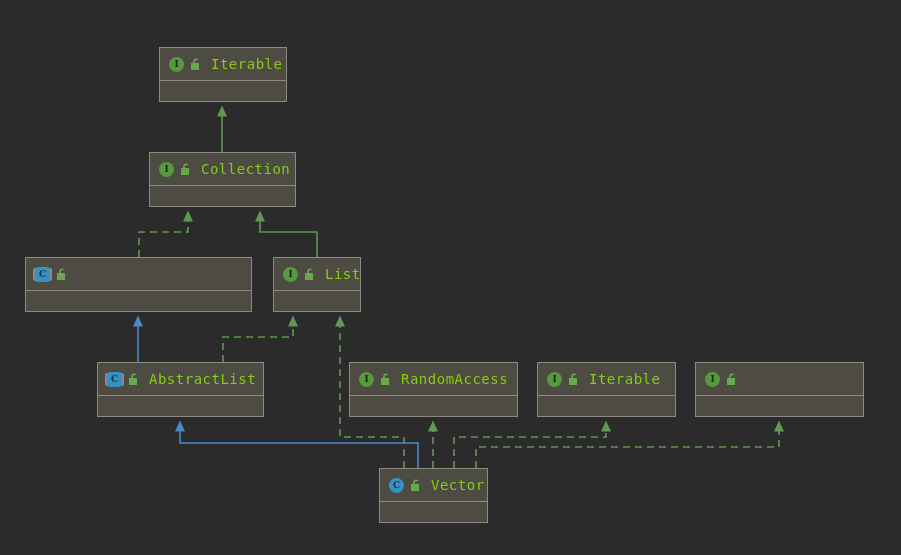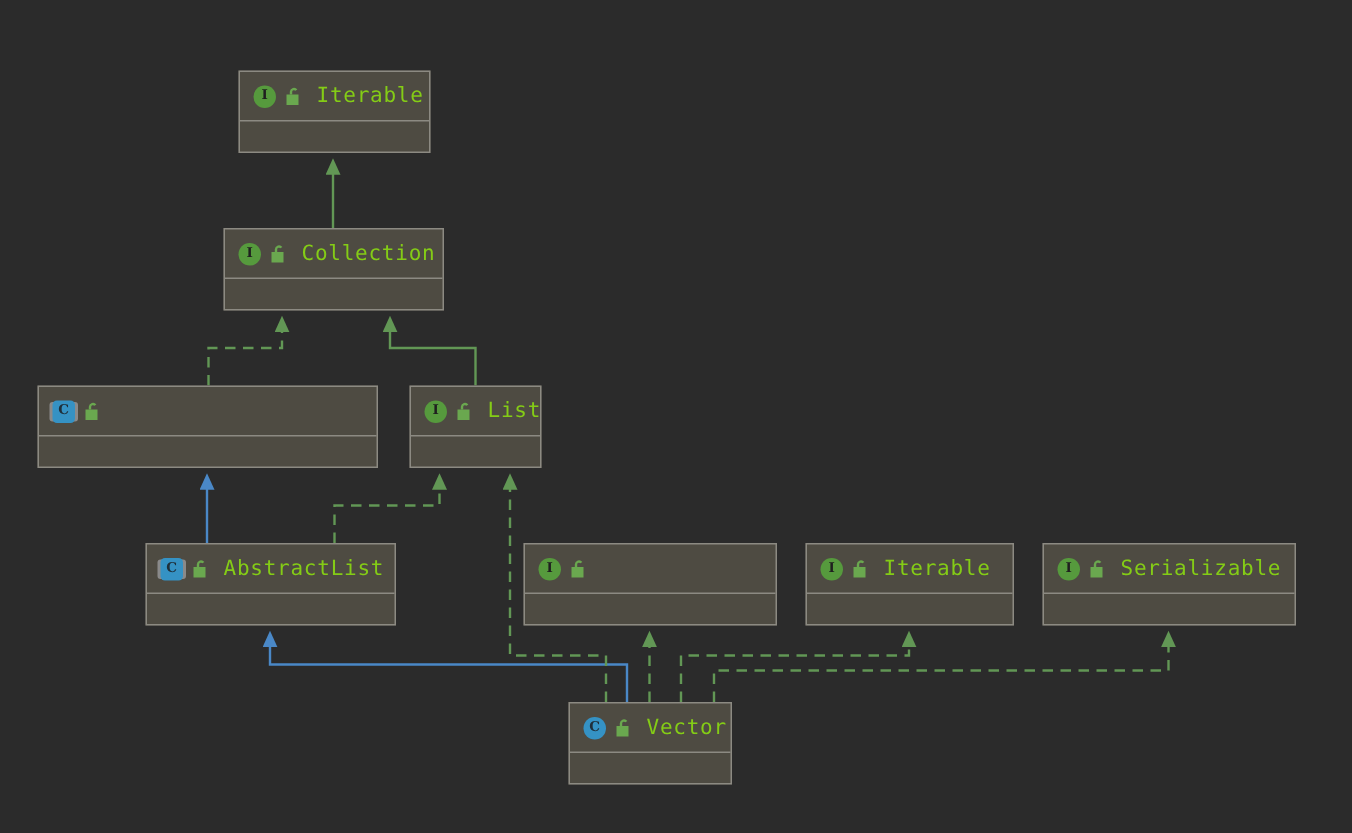--- a/index.html
+++ b/index.html
@@ -228,20 +228,21 @@
 
   <div class="uml-node" style="left:349px;top:362px;width:169px;height:55px;">
     <div class="uml-node-header">
       <span class="ico ico-interface">I</span>
       <span class="ico ico-lock">
         <svg class="lock-svg" viewBox="0 0 12 13" width="12" height="13">
           <path d="M4 5 V3.2 a2 2 0 0 1 3.6 -1.1" fill="none" stroke="#6aa84f" stroke-width="1.6"></path>
           <rect x="1" y="5" width="8" height="7" fill="#6aa84f"></rect>
         </svg>
       </span>
+      <span class="node-title">RandomAccess</span>
     </div>
   </div>
 
   <div class="uml-node" style="left:537px;top:362px;width:139px;height:55px;">
     <div class="uml-node-header">
       <span class="ico ico-interface">I</span>
       <span class="ico ico-lock">
         <svg class="lock-svg" viewBox="0 0 12 13" width="12" height="13">
           <path d="M4 5 V3.2 a2 2 0 0 1 3.6 -1.1" fill="none" stroke="#6aa84f" stroke-width="1.6"></path>
           <rect x="1" y="5" width="8" height="7" fill="#6aa84f"></rect>
@@ -253,21 +254,20 @@
 
   <div class="uml-node" style="left:695px;top:362px;width:169px;height:55px;">
     <div class="uml-node-header">
       <span class="ico ico-interface">I</span>
       <span class="ico ico-lock">
         <svg class="lock-svg" viewBox="0 0 12 13" width="12" height="13">
           <path d="M4 5 V3.2 a2 2 0 0 1 3.6 -1.1" fill="none" stroke="#6aa84f" stroke-width="1.6"></path>
           <rect x="1" y="5" width="8" height="7" fill="#6aa84f"></rect>
         </svg>
       </span>
-      <span class="node-title">Serializable</span>
     </div>
   </div>
 
   <div class="uml-node" style="left:379px;top:468px;width:109px;height:55px;">
     <div class="uml-node-header">
       <span class="ico ico-class">C</span>
       <span class="ico ico-lock">
         <svg class="lock-svg" viewBox="0 0 12 13" width="12" height="13">
           <path d="M4 5 V3.2 a2 2 0 0 1 3.6 -1.1" fill="none" stroke="#6aa84f" stroke-width="1.6"></path>
           <rect x="1" y="5" width="8" height="7" fill="#6aa84f"></rect>

